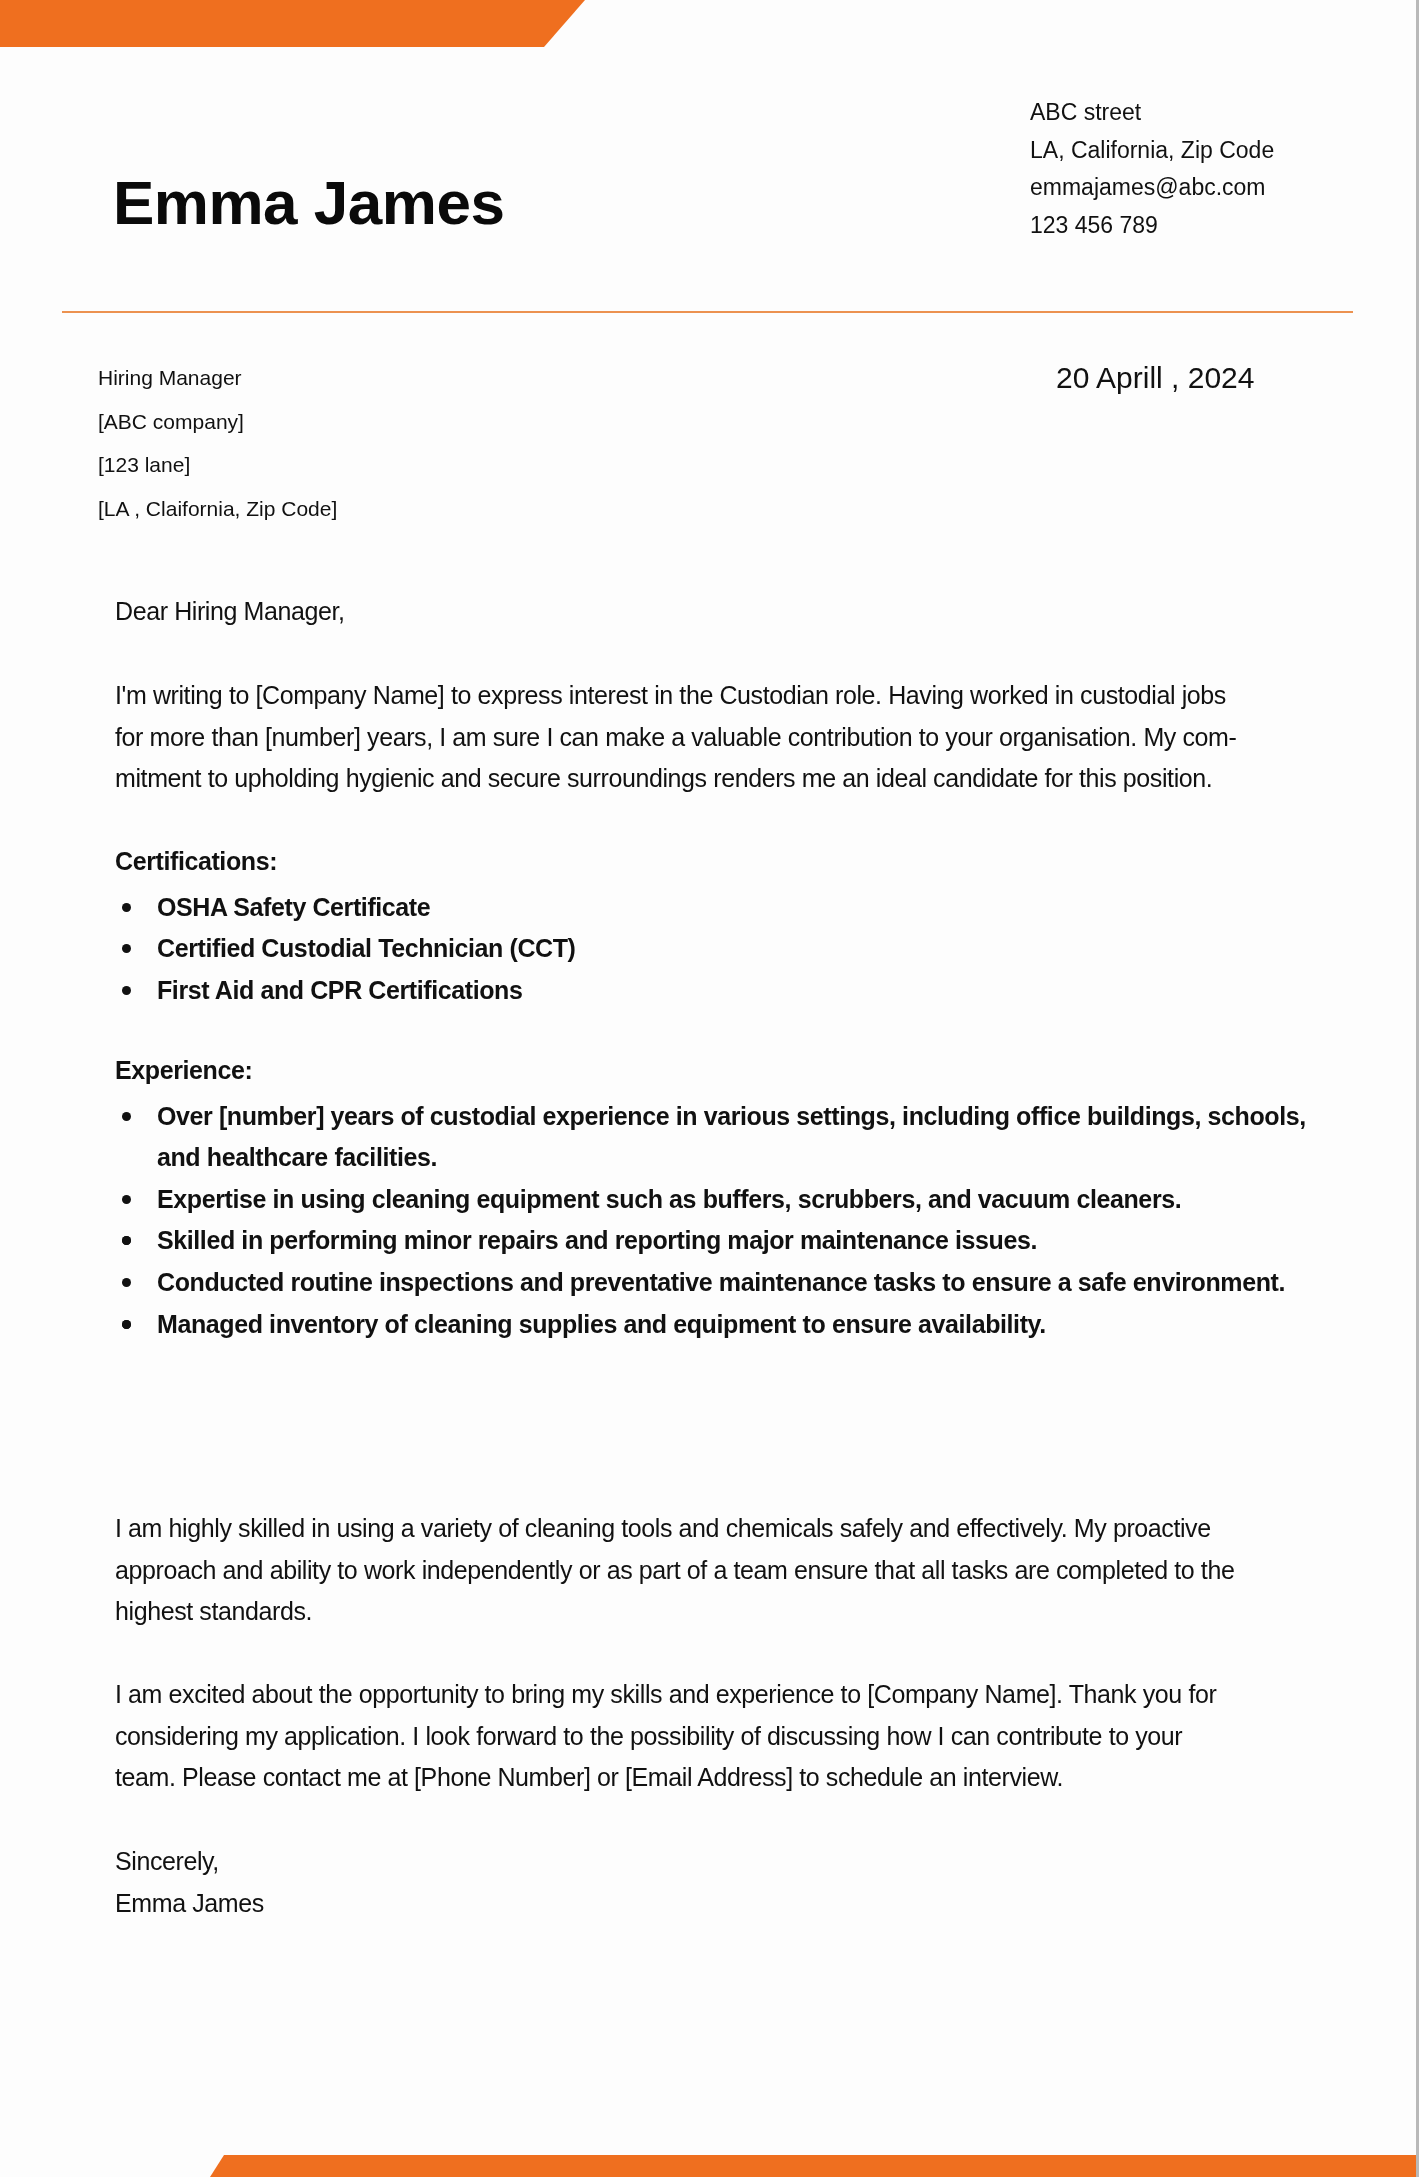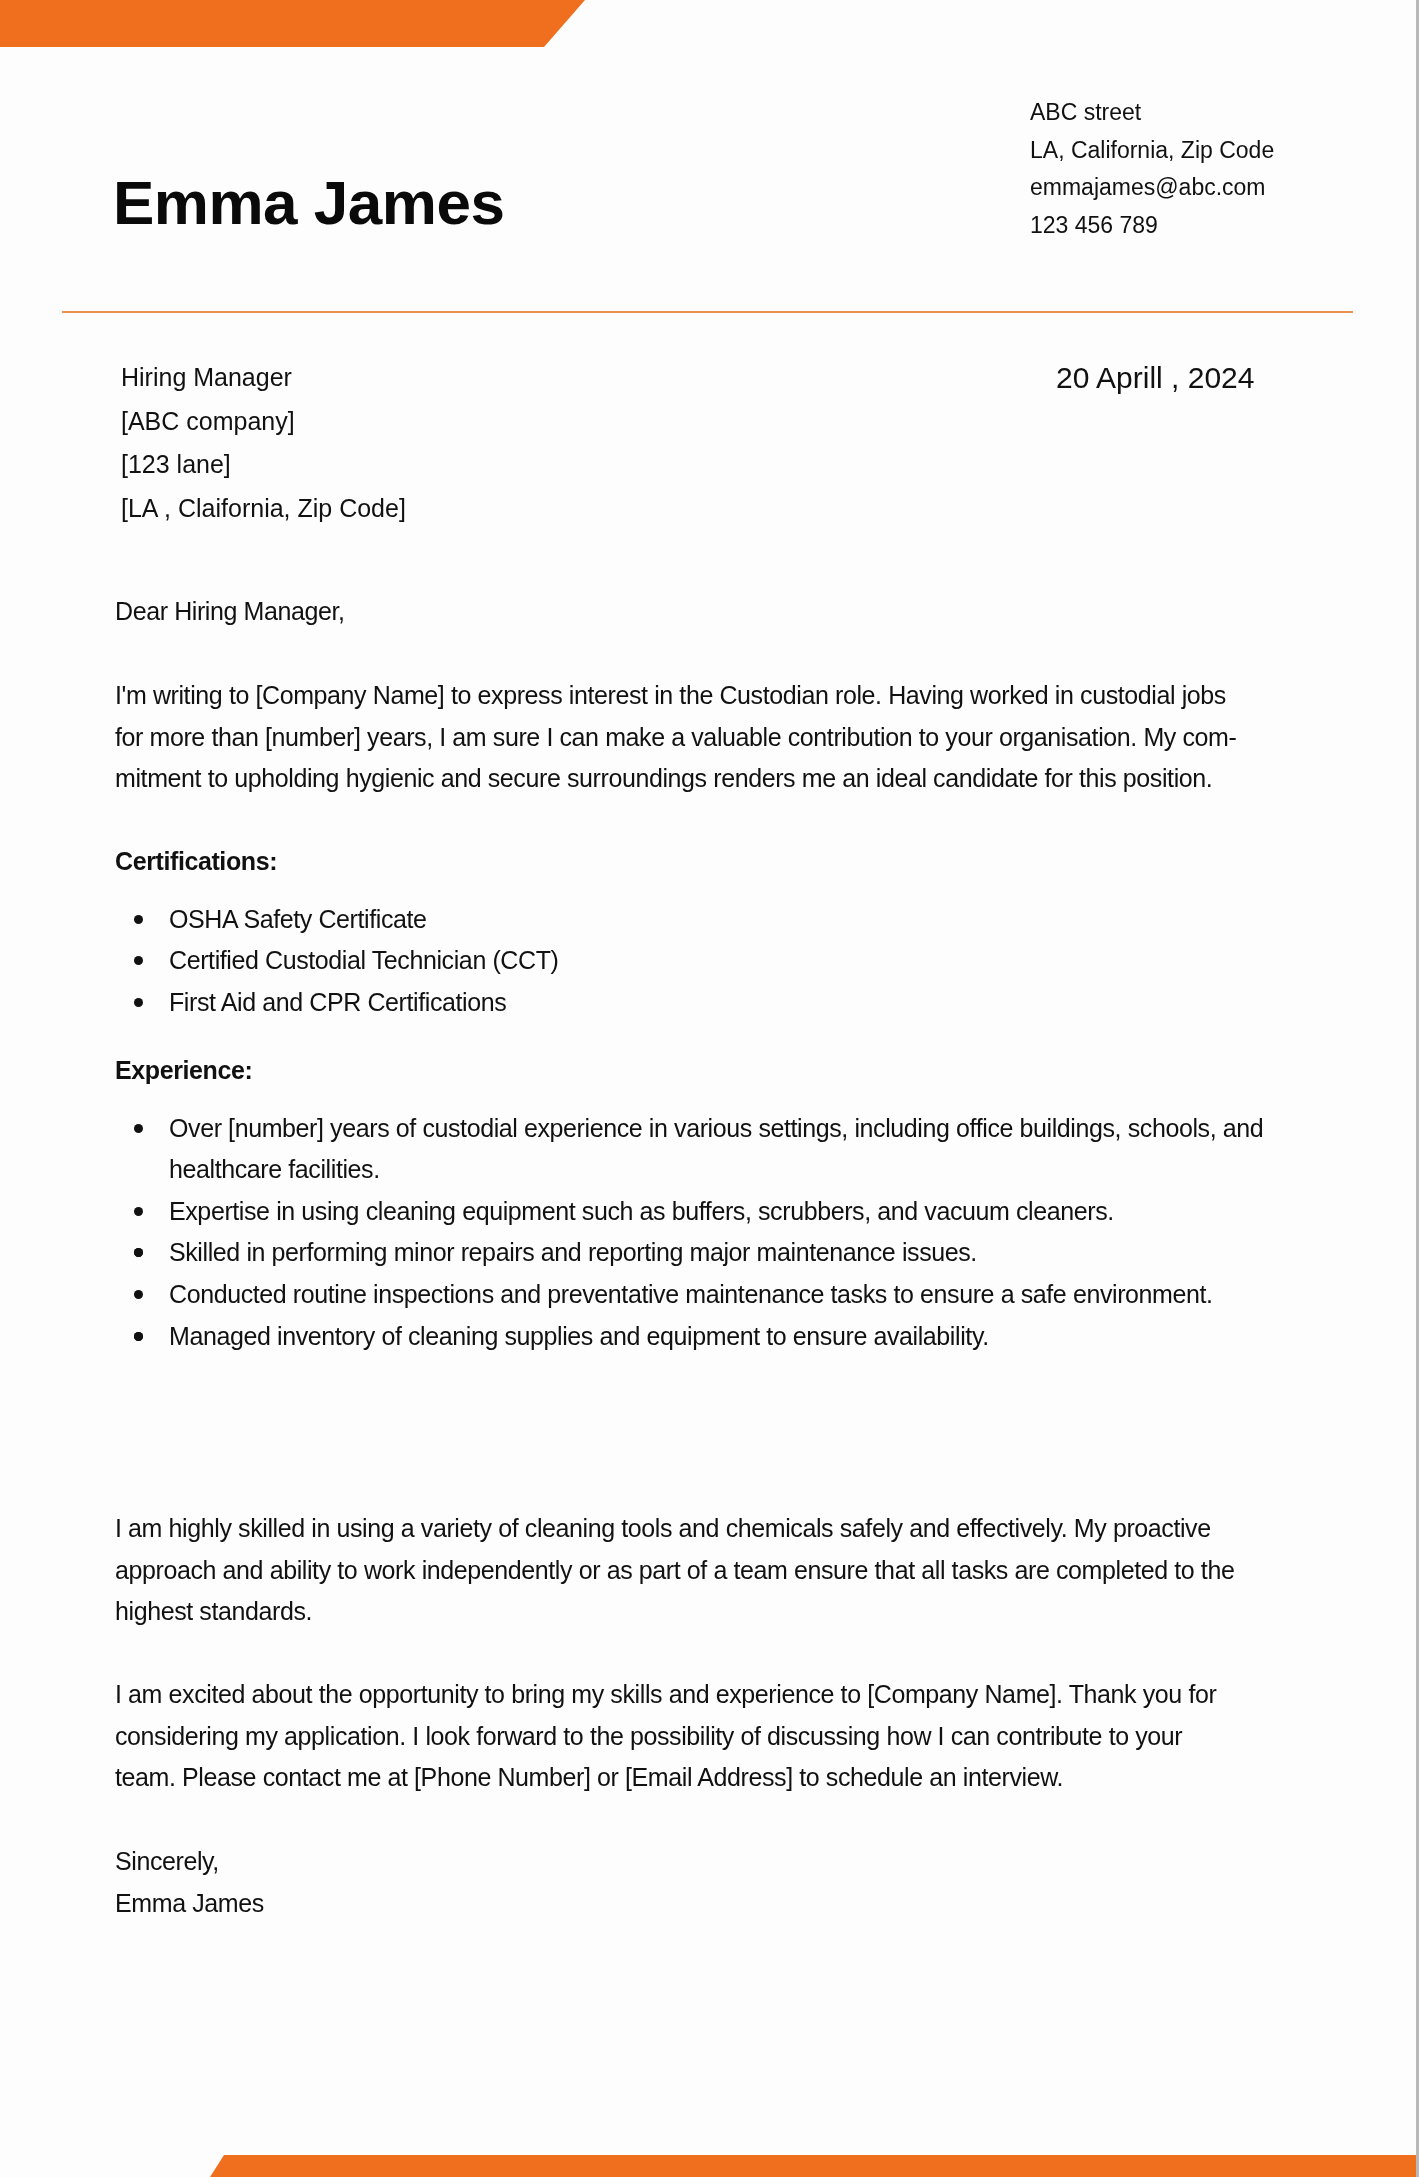--- a/index.html
+++ b/index.html
@@ -11,26 +11,26 @@
   .edge { position: absolute; top: 0; right: 0; width: 3px; height: 2177px; background: #b9b9b9; }
   .top-bar { position: absolute; left: 0; top: 0; width: 585px; height: 47px; }
   .bottom-bar { position: absolute; left: 210px; top: 2155px; width: 1206px; height: 22px; }
   .name {
     position: absolute; left: 113px; top: 172px; margin: 0;
     font-size: 62px; font-weight: bold; letter-spacing: -0.5px; line-height: 1;
     color: #0a0a0a;
   }
   .contact { position: absolute; left: 1030px; top: 94px; font-size: 23px; line-height: 37.5px; }
   .divider { position: absolute; left: 62px; top: 311px; width: 1291px; height: 2px; background: #ec9250; }
-  .recipient { position: absolute; left: 121px; top: 356px; font-size: 25px; line-height: 43.5px; }
+  .recipient { position: absolute; left: 98px; top: 356px; font-size: 21px; line-height: 43.5px; }
   .date { position: absolute; left: 1056px; top: 356px; font-size: 30px; line-height: 43.5px; }
   .text-block { position: absolute; left: 115px; width: 1240px; font-size: 25px; line-height: 41.6px; letter-spacing: -0.4px; }
   .text-block p { margin: 0; }
   .heading { font-weight: bold; }
-  ul.list { list-style: none; margin: 16px; padding: 0; }
+  ul.list { list-style: none; margin: 4px; padding: 0; font-weight: bold; }
   ul.list li { position: relative; padding-left: 38px; }
   ul.list li .dot {
     position: absolute; left: 3px; top: 16px; width: 9px; height: 9px; border-radius: 50%; background: #111;
   }
 </style>
 </head>
 <body>
 
 <div class="edge"></div>
 

